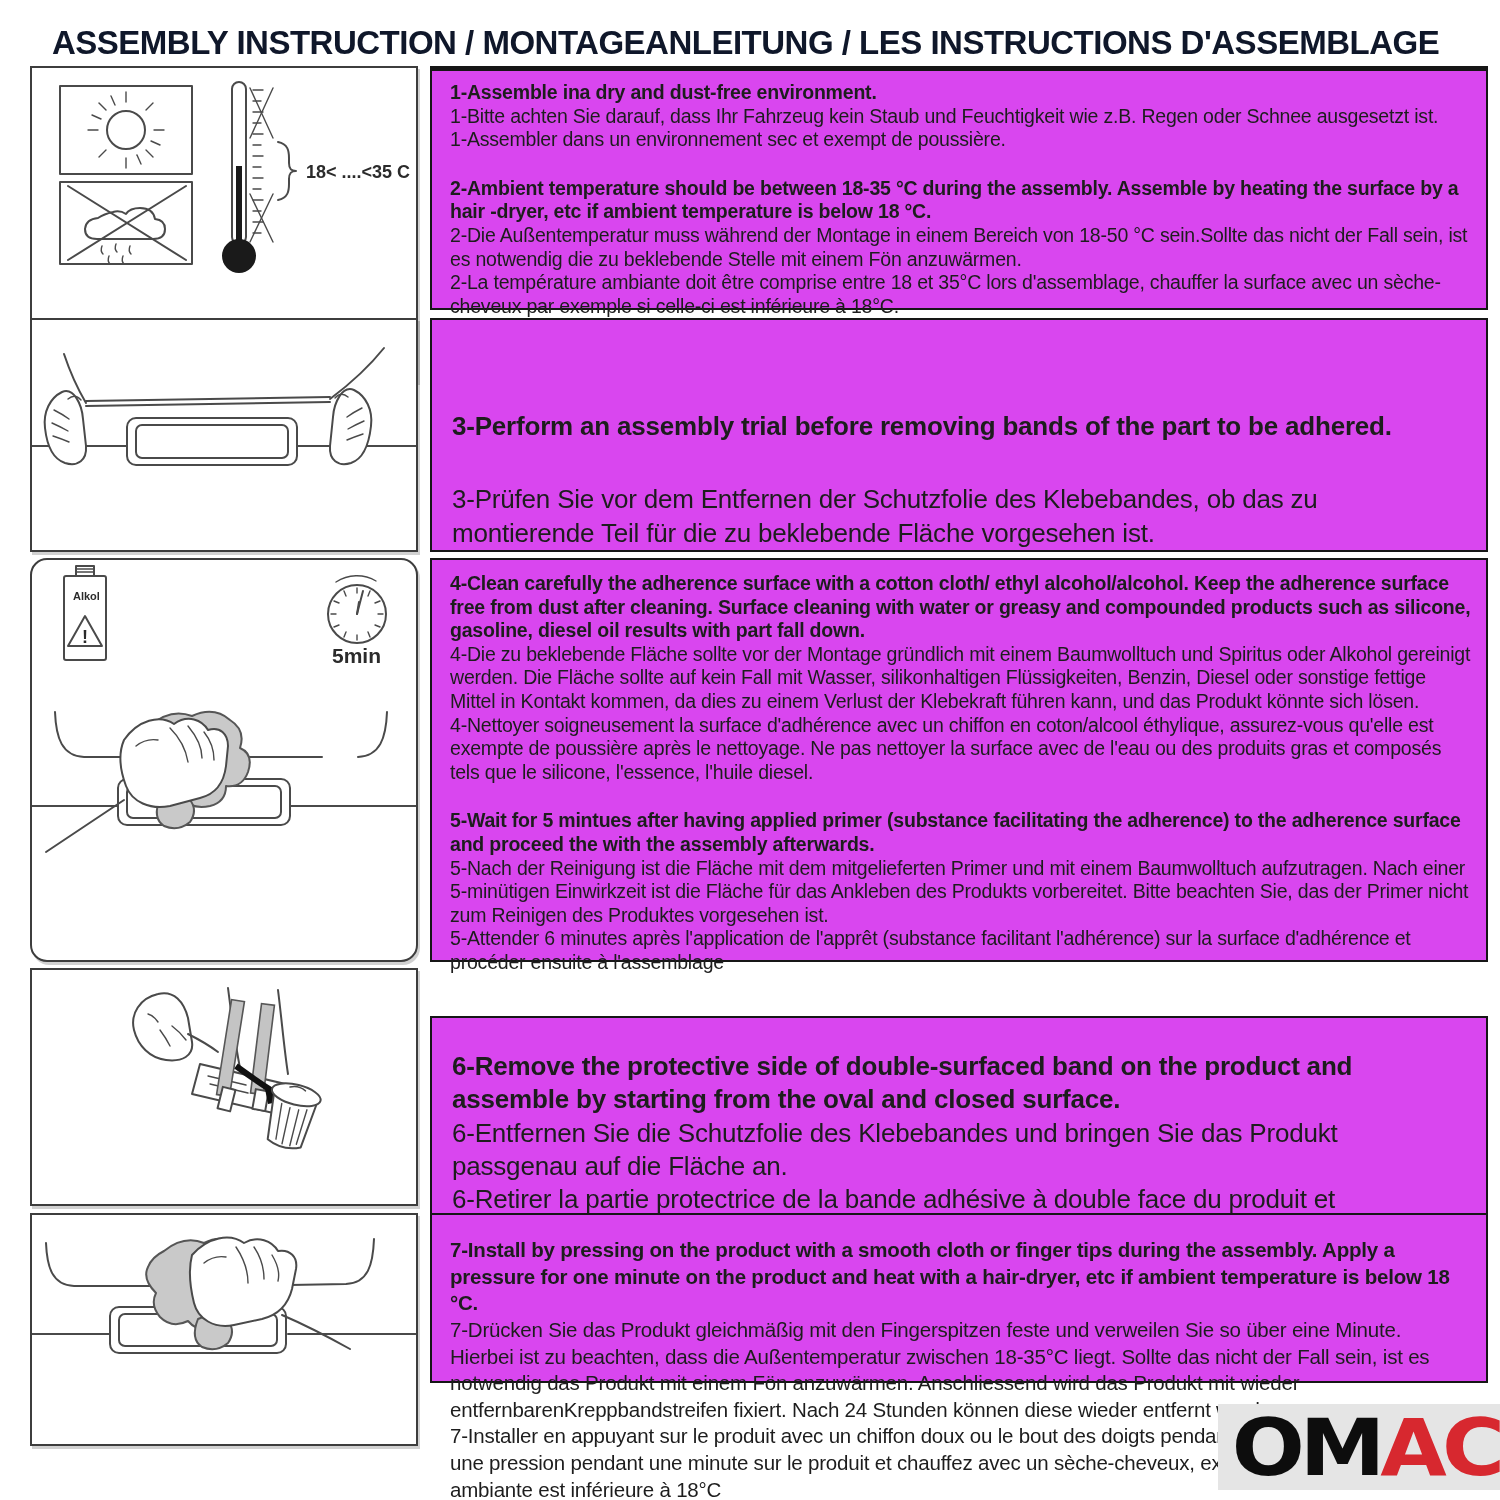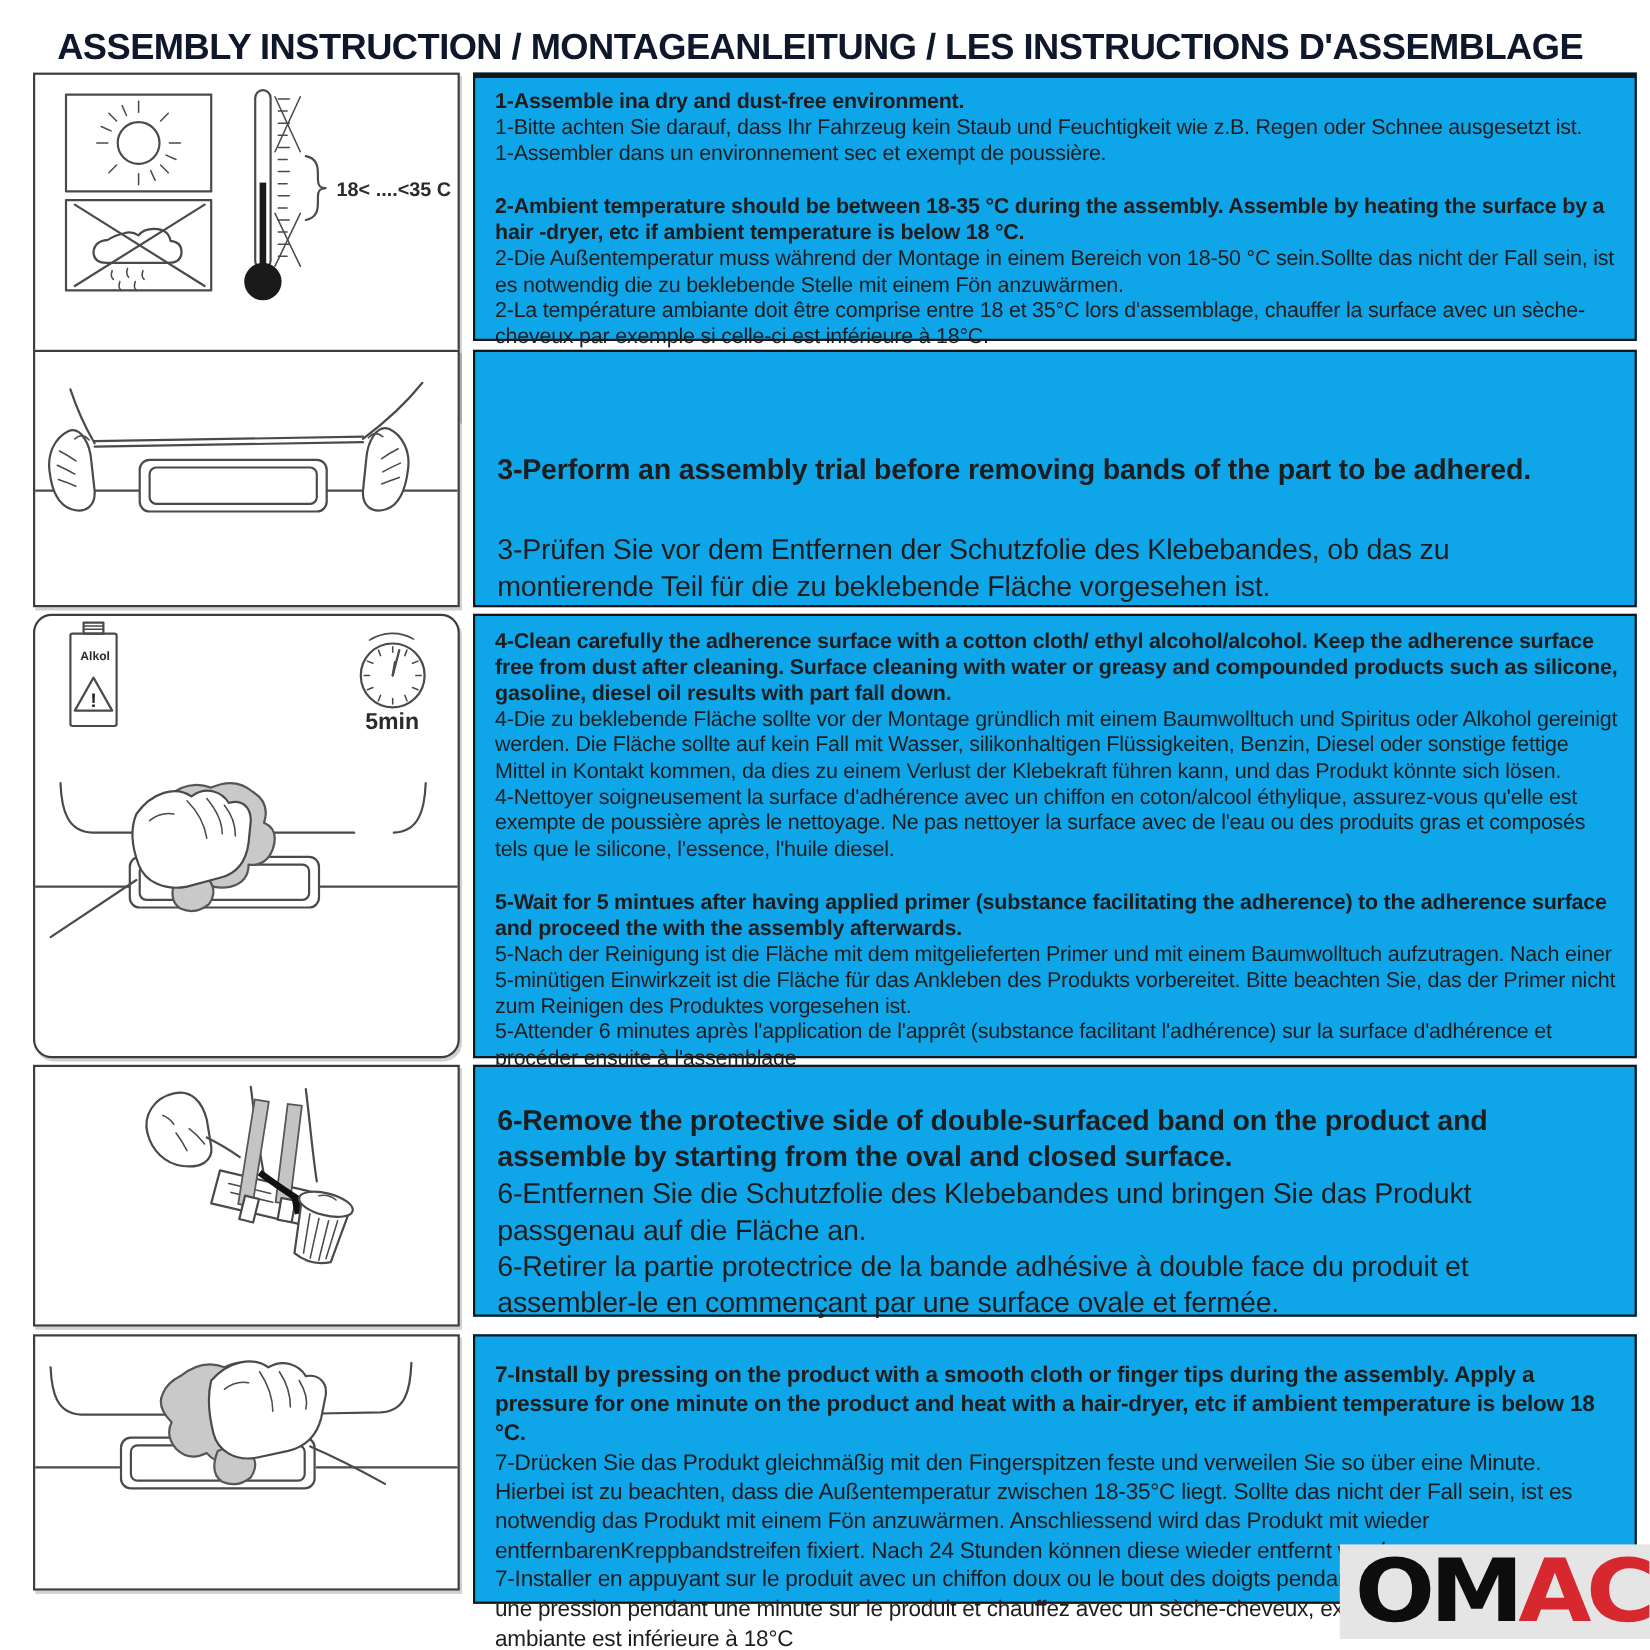--- a/index.html
+++ b/index.html
@@ -11,33 +11,33 @@
     position:absolute;left:40px;top:12px;margin:12px;
     font-size:33px;font-weight:800;letter-spacing:-0.5px;color:#0f172a;white-space:nowrap;
   }
   
   .ibox{
     position:absolute;left:30px;width:388px;background:#fff;box-sizing:border-box;
     border:2px solid #3d3d3d;box-shadow:2px 3px 0 rgba(0,0,0,0.18);
   }
   
   .tbox{
-    position:absolute;left:430px;width:1058px;background:#0ea5e9;box-sizing:border-box;
+    position:absolute;left:430px;width:1058px;background:#d946ef;box-sizing:border-box;
     border:2px solid #161616;
   }
   .r1i{top:66px;height:316px;}
   .r1t{top:66px;height:244px;border-top-width:5px;padding:10px 16px 0 18px;}
   .r2i{top:318px;height:234px;}
   .r2t{top:318px;height:234px;padding:50px 20px 0 20px;}
   .r3i{top:558px;height:404px;border-radius:17px;}
   .r3t{top:558px;height:404px;padding:12px 14px 0 18px;}
   .r4i{top:968px;height:238px;}
-  .r4t{top:968px;height:229px;padding:32px 20px 16px 20px;}
+  .r4t{top:1016px;height:229px;padding:32px 20px 16px 20px;}
   .r5i{top:1213px;height:233px;}
-  .r5t{top:1213px;height:245px;padding:22px 16px 0 18px;}
+  .r5t{top:1213px;height:170px;padding:22px 16px 0 18px;}
   .tbox p{margin:0;}
   .t-sm p{font-size:19.5px;line-height:1.21;letter-spacing:-0.2px;}
   .t-md p{font-size:20.5px;line-height:1.3;letter-spacing:-0.2px;}
   .t-lg p{font-size:26px;line-height:1.28;letter-spacing:-0.2px;}
   .r2t p{max-width:945px;margin-top:40px;}
   .r4t p{max-width:1012px;}
   p.b{font-weight:700;}
   p.gap{margin-top:25px;}
   
   svg{display:block;}

